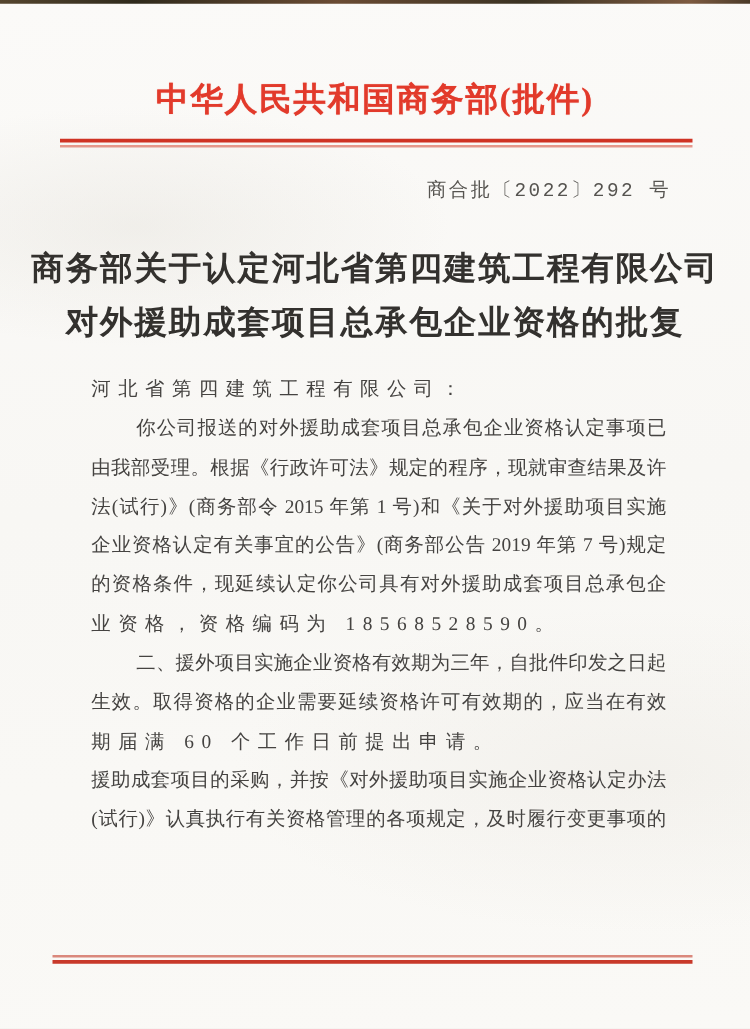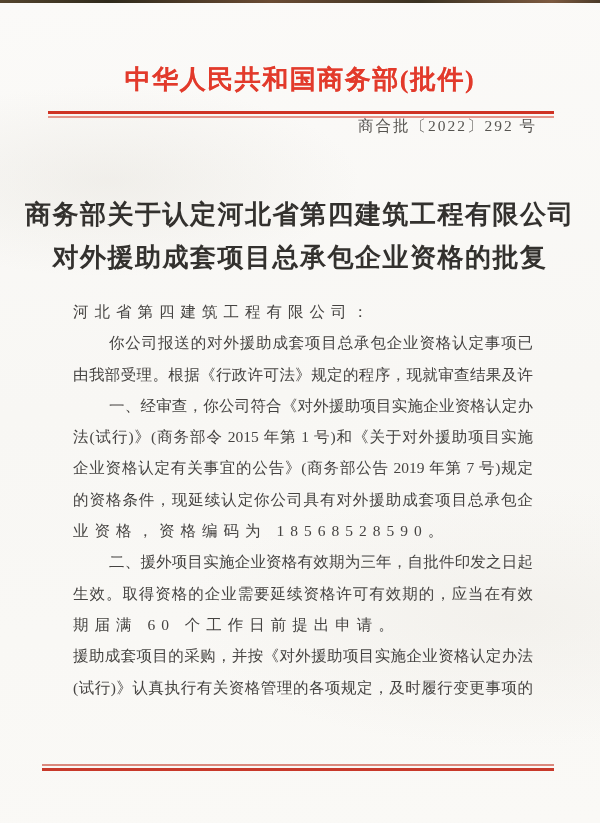--- a/index.html
+++ b/index.html
@@ -28,23 +28,24 @@
     text-shadow:0 0 0.6px rgba(226,58,43,0.7);
     white-space:nowrap;
   }
   .masthead-rule{
     position:absolute;left:48px;top:111px;width:506px;height:7px;
   }
   .masthead-rule .thick{height:3px;background:#cf3324;}
   .masthead-rule .gap{height:2px;}
   .masthead-rule .thin{height:1.5px;background:#e5978b;}
   .doc-number{
-    position:absolute;top:116px;right:63px;
+    position:absolute;top:142px;right:63px;
     font-size:15.5px;color:#565450;letter-spacing:2px;
     white-space:nowrap;
+    font-family:Liberation Mono, monospace;
   }
   .doc-title{
     position:absolute;left:0;top:193px;width:600px;
     text-align:center;font-weight:bold;color:#33312e;
     font-size:26px;line-height:43px;letter-spacing:1.5px;
     white-space:nowrap;
   }
   .body-lines{
     position:absolute;left:73px;top:296px;width:460px;
     font-size:15.5px;color:#454341;
@@ -85,21 +86,20 @@
 
   <div class="doc-title">
     <div>商务部关于认定河北省第四建筑工程有限公司</div>
     <div>对外援助成套项目总承包企业资格的批复</div>
   </div>
 
   <div class="body-lines" id="body-lines">
       <div class="bline">河北省第四建筑工程有限公司：</div>
       <div class="bline just ind">你公司报送的对外援助成套项目总承包企业资格认定事项已</div>
       <div class="bline just">由我部受理。根据《行政许可法》规定的程序，现就审查结果及许</div>
-      <div class="bline just ind">一、经审查，你公司符合《对外援助项目实施企业资格认定办</div>
       <div class="bline just">法(试行)》(商务部令 2015 年第 1 号)和《关于对外援助项目实施</div>
       <div class="bline just">企业资格认定有关事宜的公告》(商务部公告 2019 年第 7 号)规定</div>
       <div class="bline just">的资格条件，现延续认定你公司具有对外援助成套项目总承包企</div>
       <div class="bline">业资格，资格编码为 18568528590。</div>
       <div class="bline just ind">二、援外项目实施企业资格有效期为三年，自批件印发之日起</div>
       <div class="bline just">生效。取得资格的企业需要延续资格许可有效期的，应当在有效</div>
       <div class="bline">期届满 60 个工作日前提出申请。</div>
       <div class="bline just">援助成套项目的采购，并按《对外援助项目实施企业资格认定办法</div>
       <div class="bline just">(试行)》认真执行有关资格管理的各项规定，及时履行变更事项的</div>
     </div>

